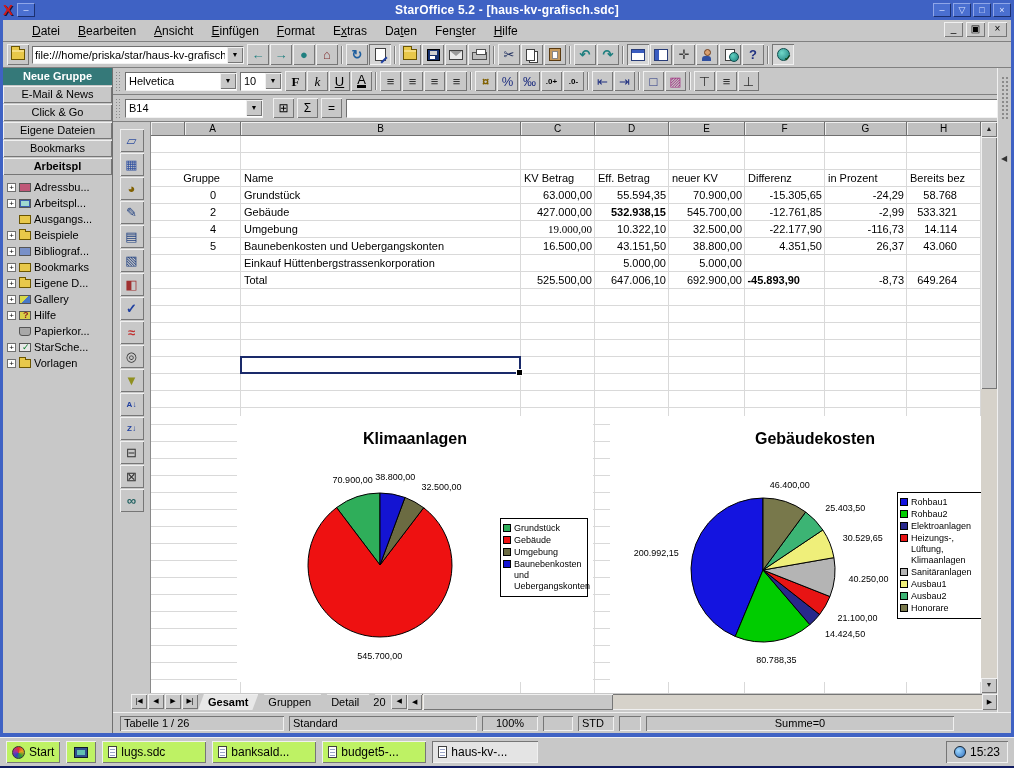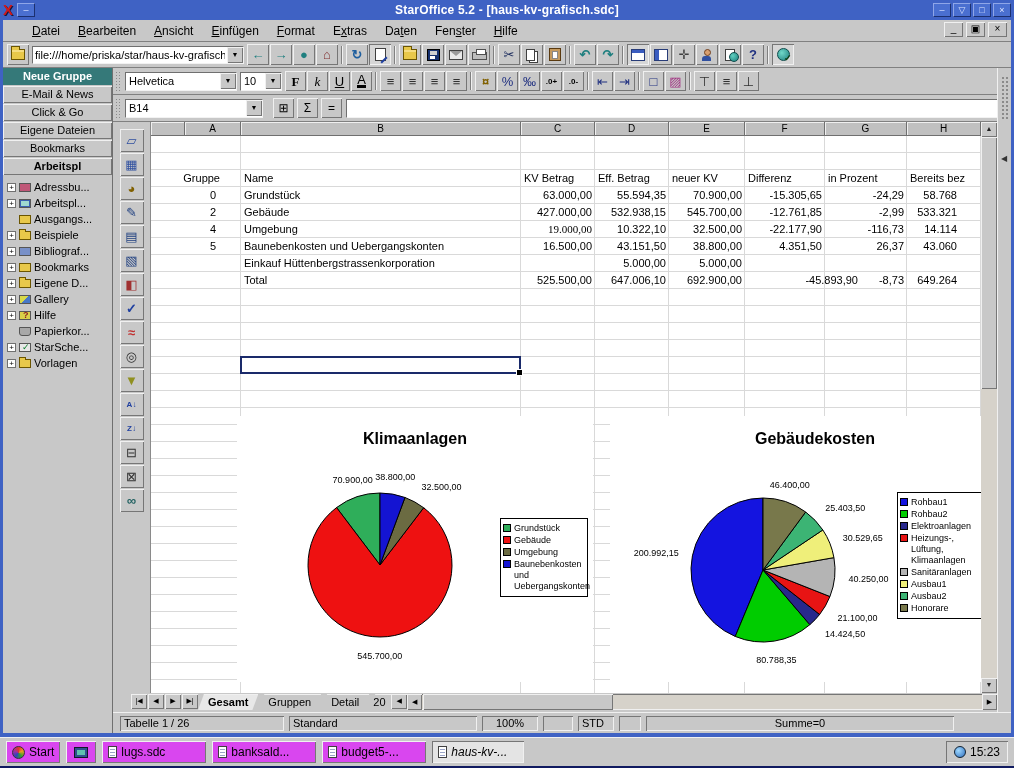--- a/index.html
+++ b/index.html
@@ -168,21 +168,21 @@
   #statusbar { position:absolute; left:113px; top:712px; width:898px; height:21px; background:#c8c8c8; border-top:1px solid #f0f0f0;
      display:flex; align-items:center; gap:5px; padding-left:7px; }
   .status-field { height:15px; font-size:11px; line-height:14px; padding:0 4px; background:#c8c8c8; white-space:nowrap; overflow:hidden; }
   .status-field.centered { text-align:center; }
 
   
   #winborder-b { position:absolute; left:0; top:733px; width:1014px; height:4px; background:#3f62c4; }
   #taskbar { position:absolute; left:0; top:737px; width:1014px; height:29px; background:#c8c8c8; border-top:1px solid #f0f0f0;
      display:flex; align-items:center; gap:6px; padding:0 6px; }
   #taskbar-bottom { position:absolute; left:0; top:766px; width:1014px; height:2px; background:#101a60; }
-  .task-btn { height:22px; display:flex; align-items:center; gap:4px; padding:0 6px; background:#d946ef; font-size:12px; white-space:nowrap; }
+  .task-btn { height:22px; display:flex; align-items:center; gap:4px; padding:0 6px; background:#bef264; font-size:12px; white-space:nowrap; }
   .task-btn.active { background:#e4e4e4; box-shadow: inset 1px 1px 0 #767676, inset -1px -1px 0 #f0f0f0; }
   .task-btn .mi-doc { width:9px; height:12px; }
   #clock-box { margin-left:auto; height:22px; display:flex; align-items:center; gap:4px; padding:0 8px; font-size:12px; }
   .mi-clockglobe { width:12px; height:12px; border-radius:50%; background:radial-gradient(circle at 35% 35%, #9fd8ff, #2f6fbf); border:1px solid #123; position:relative; }
 
   
   #winborder-l { position:absolute; left:0; top:20px; width:3px; height:713px; background:#3f62c4; }
   #winborder-r { position:absolute; left:1011px; top:20px; width:3px; height:713px; background:#3f62c4; }
 </style>
 </head>
@@ -578,21 +578,21 @@
         <div class="cell left" style="left: 90px; top: 51px; width: 280px;">Grundstück</div>
         <div class="cell right" style="left: 370px; top: 51px; width: 74px;">63.000,00</div>
         <div class="cell right" style="left: 444px; top: 51px; width: 74px;">55.594,35</div>
         <div class="cell right" style="left: 518px; top: 51px; width: 76px;">70.900,00</div>
         <div class="cell right" style="left: 594px; top: 51px; width: 80px;">-15.305,65</div>
         <div class="cell right" style="left: 674px; top: 51px; width: 82px;">-24,29</div>
         <div class="cell right" style="left: 756px; top: 51px; width: 74px; padding-right: 24px;">58.768</div>
         <div class="cell center" style="left: 34px; top: 68px; width: 56px;">2</div>
         <div class="cell left" style="left: 90px; top: 68px; width: 280px;">Gebäude</div>
         <div class="cell right" style="left: 370px; top: 68px; width: 74px;">427.000,00</div>
-        <div class="cell right" style="left: 444px; top: 68px; width: 74px;">532.938,15</div>
+        <div class="cell right" style="left: 444px; top: 68px; width: 74px; font-weight: bold;">532.938,15</div>
         <div class="cell right" style="left: 518px; top: 68px; width: 76px;">545.700,00</div>
         <div class="cell right" style="left: 594px; top: 68px; width: 80px;">-12.761,85</div>
         <div class="cell right" style="left: 674px; top: 68px; width: 82px;">-2,99</div>
         <div class="cell right" style="left: 756px; top: 68px; width: 74px; padding-right: 24px;">533.321</div>
         <div class="cell center" style="left: 34px; top: 85px; width: 56px;">4</div>
         <div class="cell left" style="left: 90px; top: 85px; width: 280px;">Umgebung</div>
         <div class="cell right" style="left: 370px; top: 85px; width: 74px; font-family: Liberation Serif, serif;">19.000,00</div>
         <div class="cell right" style="left: 444px; top: 85px; width: 74px;">10.322,10</div>
         <div class="cell right" style="left: 518px; top: 85px; width: 76px;">32.500,00</div>
         <div class="cell right" style="left: 594px; top: 85px; width: 80px;">-22.177,90</div>
@@ -606,21 +606,21 @@
         <div class="cell right" style="left: 594px; top: 102px; width: 80px;">4.351,50</div>
         <div class="cell right" style="left: 674px; top: 102px; width: 82px;">26,37</div>
         <div class="cell right" style="left: 756px; top: 102px; width: 74px; padding-right: 24px;">43.060</div>
         <div class="cell left" style="left: 90px; top: 119px; width: 280px;">Einkauf Hüttenbergstrassenkorporation</div>
         <div class="cell right" style="left: 444px; top: 119px; width: 74px;">5.000,00</div>
         <div class="cell right" style="left: 518px; top: 119px; width: 76px;">5.000,00</div>
         <div class="cell left" style="left: 90px; top: 136px; width: 280px;">Total</div>
         <div class="cell right" style="left: 370px; top: 136px; width: 74px;">525.500,00</div>
         <div class="cell right" style="left: 444px; top: 136px; width: 74px;">647.006,10</div>
         <div class="cell right" style="left: 518px; top: 136px; width: 76px;">692.900,00</div>
-        <div class="cell right" style="left: 630px; top: 136px; width: 80px;">-45.893,90</div>
+        <div class="cell right" style="left: 572px; top: 136px; width: 80px; font-weight: bold;">-45.893,90</div>
         <div class="cell right" style="left: 674px; top: 136px; width: 82px;">-8,73</div>
         <div class="cell right" style="left: 756px; top: 136px; width: 74px; padding-right: 24px;">649.264</div>
         <div id="sel-box" style="left: 89px; top: 220px; width: 281px; height: 18px;"></div>
         <div class="chart-obj" style="left: 86px; top: 280px; width: 356px; height: 266px;">
           <div class="chart-title" style="top: 14px; left: 0px; right: 0px;">Klimaanlagen</div>
           <svg width="356" height="266" style="position: absolute; left: 0px; top: 0px;">
             <path d="M 143 149 L 143 77 A 72 72 0 0 0 99.56478511707766 91.57716387991306 Z" fill="#2fae5a" stroke="#000" stroke-width="1"></path>
             <text x="115.63762923792805" y="67.46902020532987" text-anchor="middle" class="pie-label">70.900,00</text>
             <path d="M 143 149 L 99.56478511707766 91.57716387991306 A 72 72 0 1 0 186.6447214802467 91.7362393226598 Z" fill="#ee1111" stroke="#000" stroke-width="1"></path>
             <text x="142.8428976200373" y="242.99985650477686" text-anchor="middle" class="pie-label">545.700,00</text>
@@ -762,21 +762,21 @@
           <span>lugs.sdc</span>
         </span>
         <span class="task-btn r" style="width: 104px;">
           <span class="mi mi-doc"></span>
           <span>banksald...</span>
         </span>
         <span class="task-btn r" style="width: 104px;">
           <span class="mi mi-doc"></span>
           <span>budget5-...</span>
         </span>
-        <span class="task-btn active" style="width: 92px; font-style: italic;">
+        <span class="task-btn active" style="width: 106px;">
           <span class="mi mi-doc"></span>
           <span>haus-kv-...</span>
         </span>
       </span>
     <span id="clock-box" class="s">
       <span class="mi-clockglobe"></span>
       <span>15:23</span>
     </span>
   </div>
   <div id="taskbar-bottom"></div>

